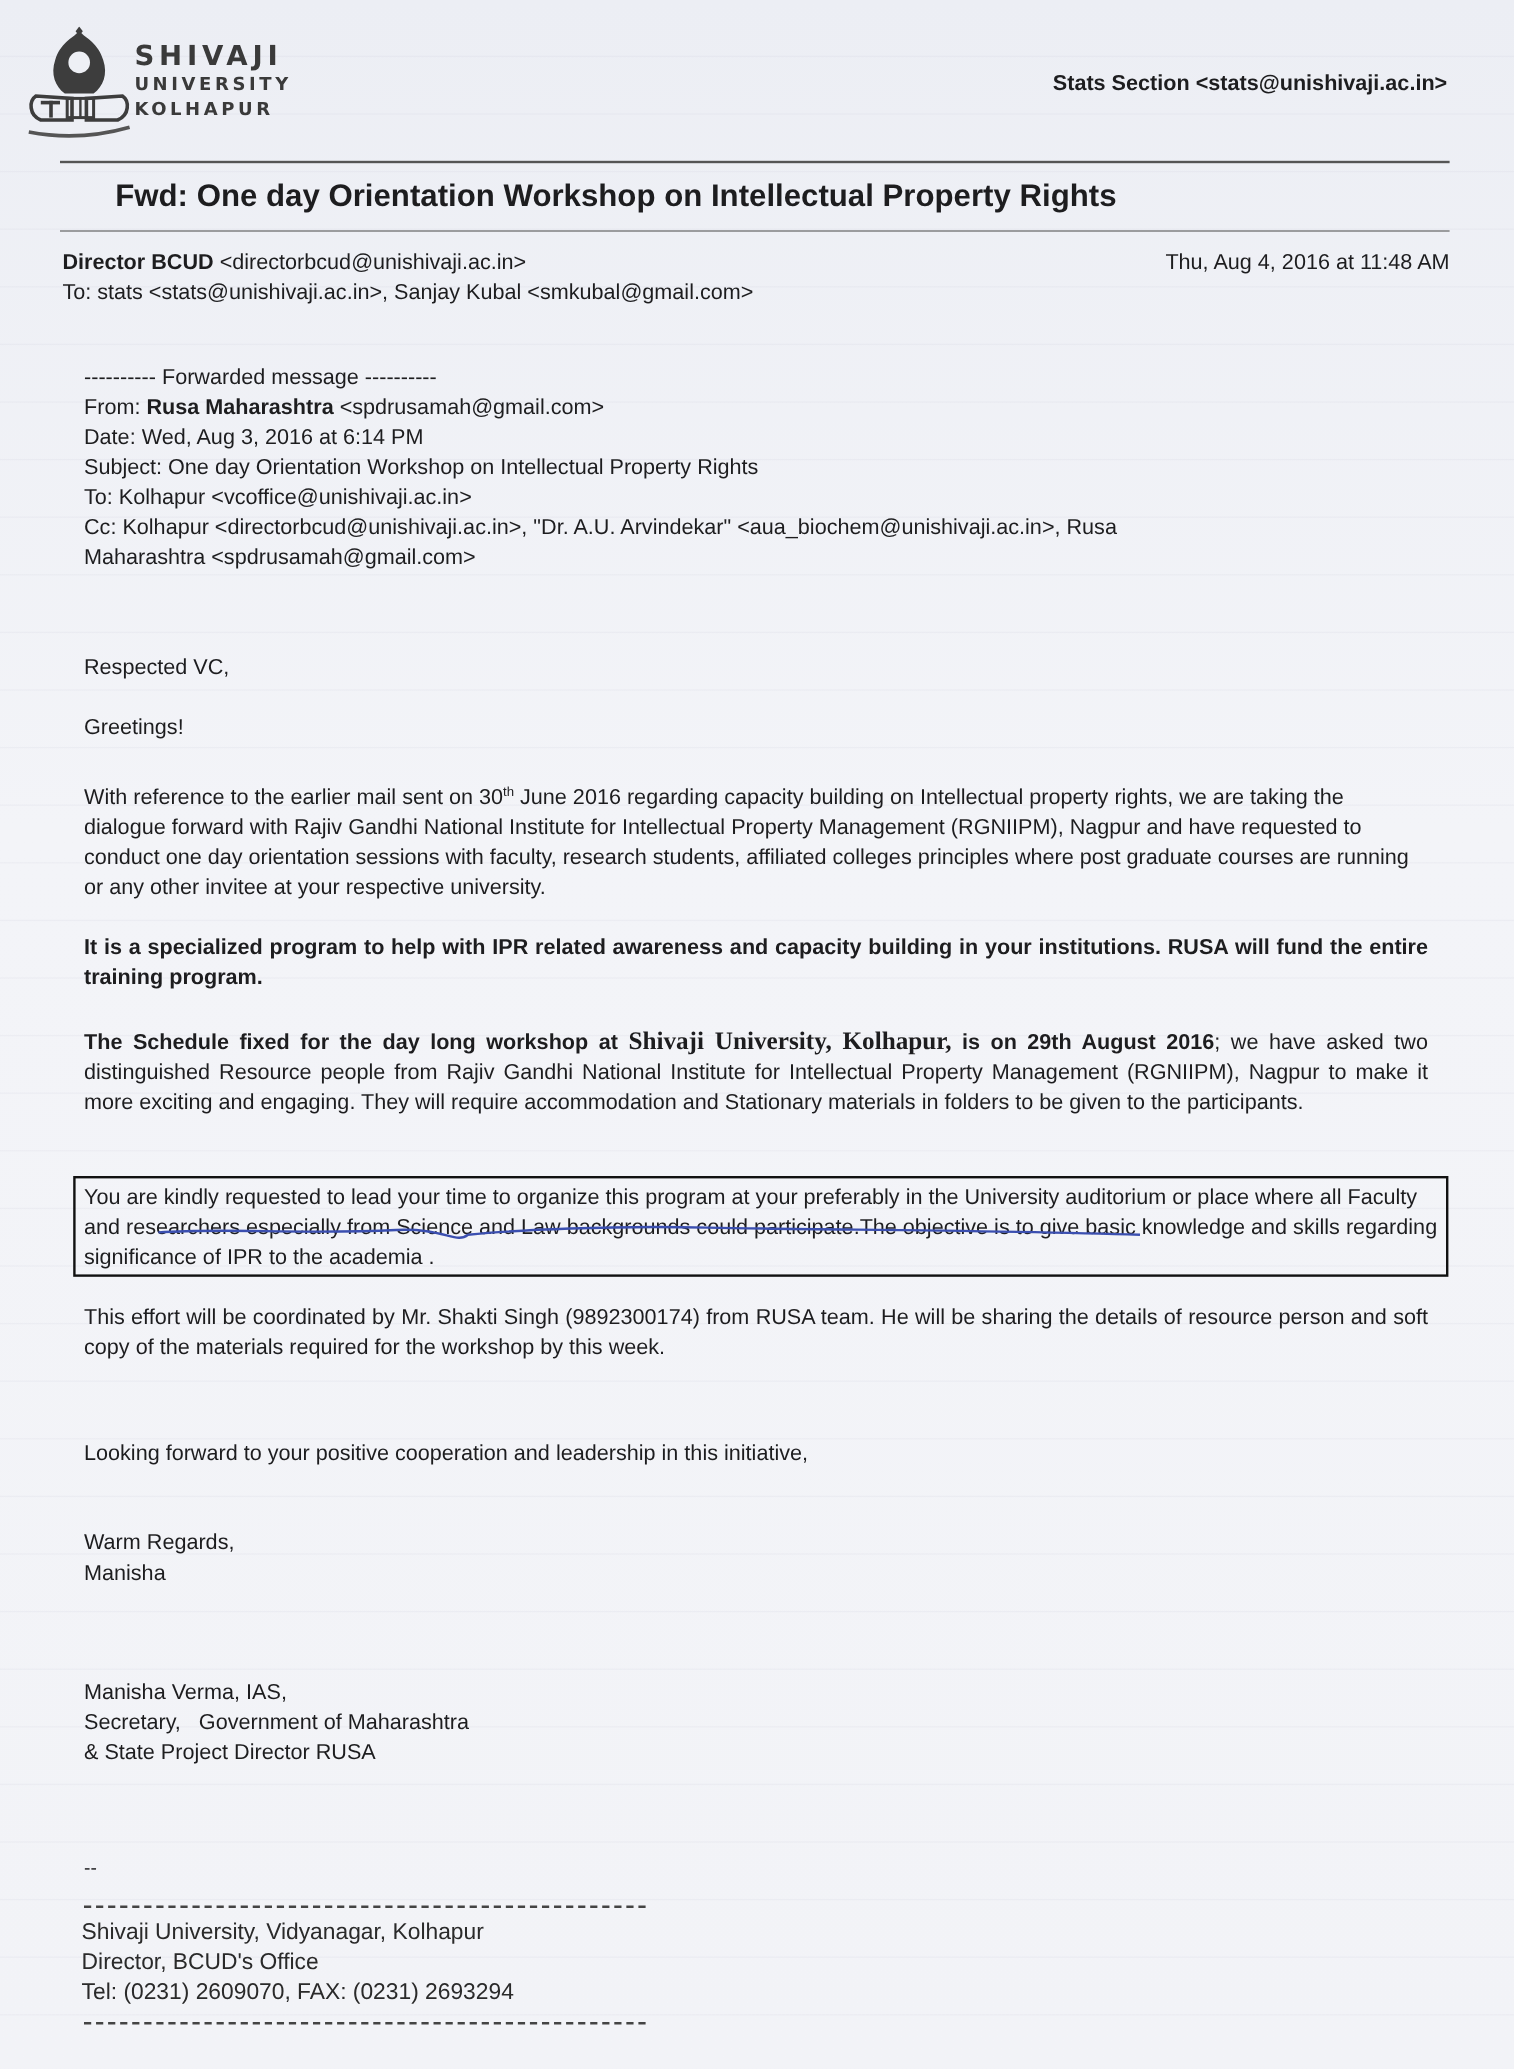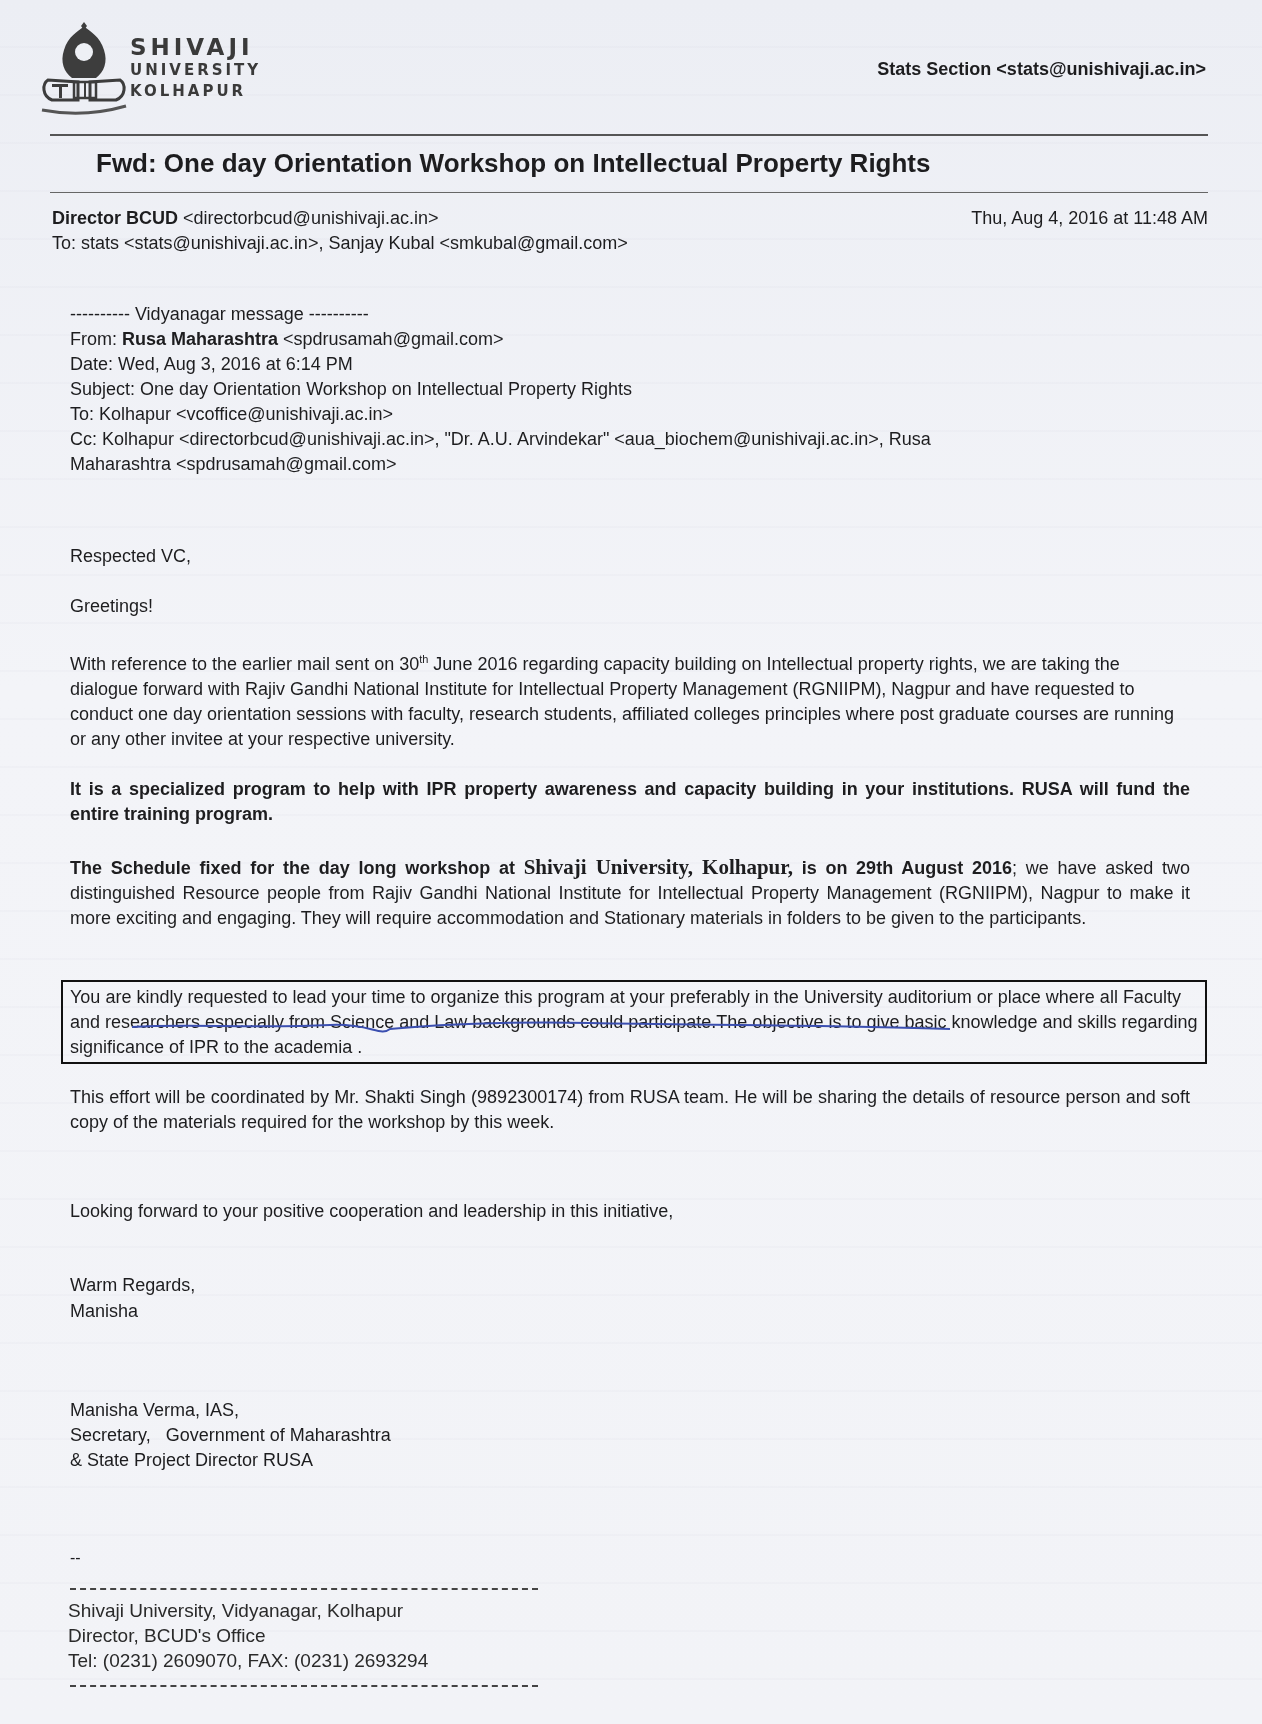--- a/index.html
+++ b/index.html
@@ -9,21 +9,21 @@
     font-family: "Liberation Sans", sans-serif;
     color: #1d1d1f;
     position: relative;
   }
   .page {
     position: absolute; left: 0; top: 0; width: 1262px; height: 1724px;
     background:
       repeating-linear-gradient(180deg, rgba(0,0,0,0) 0px, rgba(0,0,0,0) 46px, rgba(200,200,215,0.18) 47px, rgba(0,0,0,0) 48px),
       linear-gradient(180deg, #eceef4 0%, #f3f4f8 40%, #f2f3f7 100%);
   }
-  .logo { position: absolute; left: 38px; top: 22px; width: 240px; height: 100px; }
+  .logo { position: absolute; left: 20px; top: 22px; width: 240px; height: 100px; }
   .logo-emblem { position: absolute; left: 0; top: 0; width: 92px; height: 96px; }
   .logo-text { position: absolute; left: 92px; top: 14px; }
   .logo-line { font-family: "DejaVu Sans", sans-serif; font-weight: bold; color: #3a3a3a; letter-spacing: 3px; line-height: 1; }
   .logo-line.l1 { font-size: 23px; letter-spacing: 4px; margin-bottom: 4px; }
   .logo-line.l2 { font-size: 15px; margin-bottom: 6px; }
   .logo-line.l3 { font-size: 15px; }
 
   .account { position: absolute; right: 56px; top: 59px; font-size: 18px; font-weight: bold; color: #1d1d1f; }
 
   .rule { position: absolute; left: 50px; width: 1158px; height: 2px; background: #555; }
@@ -101,35 +101,35 @@
   <div class="rule r2"></div>
 
   <div class="sender">
     <b>Director BCUD</b>
     <span>&lt;directorbcud@unishivaji.ac.in&gt;</span>
   </div>
   <div class="date">Thu, Aug 4, 2016 at 11:48 AM</div>
   <div class="recipients">To: stats &lt;stats@unishivaji.ac.in&gt;, Sanjay Kubal &lt;smkubal@gmail.com&gt;</div>
 
   <div class="fwd">
-    <div>---------- Vidyanagar message ----------</div>
+    <div>---------- Forwarded message ----------</div>
     <div><span>From: </span><b>Rusa Maharashtra</b><span> &lt;spdrusamah@gmail.com&gt;</span></div>
     <div>Date: Wed, Aug 3, 2016 at 6:14 PM</div>
     <div>Subject: One day Orientation Workshop on Intellectual Property Rights</div>
     <div>To: Kolhapur &lt;vcoffice@unishivaji.ac.in&gt;</div>
     <div>Cc: Kolhapur &lt;directorbcud@unishivaji.ac.in&gt;, "Dr. A.U. Arvindekar" &lt;aua_biochem@unishivaji.ac.in&gt;, Rusa</div>
     <div>Maharashtra &lt;spdrusamah@gmail.com&gt;</div>
   </div>
 
   <div class="body-text p-salute">Respected VC,</div>
   <div class="body-text p-greet">Greetings!</div>
 
   <div class="body-text p1"><span>With reference to the earlier mail sent on 30</span><sup>th</sup><span> June 2016 regarding capacity building on Intellectual property rights, we are taking the dialogue forward with Rajiv Gandhi National Institute for Intellectual Property Management (RGNIIPM), Nagpur and have requested to conduct one day orientation sessions with faculty, research students, affiliated colleges principles where post graduate courses are running or any other invitee at your respective university.</span></div>
 
-  <div class="body-text p2 bold justify">It is a specialized program to help with IPR property awareness and capacity building in your institutions. RUSA will fund the entire training program.</div>
+  <div class="body-text p2 bold justify">It is a specialized program to help with IPR related awareness and capacity building in your institutions. RUSA will fund the entire training program.</div>
 
   <div class="body-text p3 justify"><span class="bold">The Schedule fixed for the day long workshop at </span><span class="serif-bold">Shivaji University, Kolhapur,</span><span class="bold"> is on 29th August 2016</span><span>; we have asked two distinguished Resource people from Rajiv Gandhi National Institute for Intellectual Property Management (RGNIIPM), Nagpur to make it more exciting and engaging. They will require accommodation and Stationary materials in folders to be given to the participants.</span></div>
 
   <div class="boxed"></div>
   <div class="body-text p4" style="width:1128px;">You are kindly requested to lead your time to organize this program at your preferably in the University auditorium or place where all Faculty and researchers  especially from Science and Law backgrounds could participate.The objective is to give basic knowledge and skills regarding significance of IPR to the academia .</div>
   <svg class="pen" viewBox="0 0 920 30">
     <path d="M2 12 C60 8 120 14 200 10 C240 8 250 22 260 14 C300 10 380 6 460 8 C560 10 700 10 820 14" fill="none" stroke="#3b4fb0" stroke-width="2"></path>
   </svg>
 
   <div class="body-text p5 justify">This effort will be coordinated by Mr. Shakti Singh (9892300174) from RUSA team. He will be sharing the details of resource person and soft copy of the materials required for the workshop by this week.</div>

